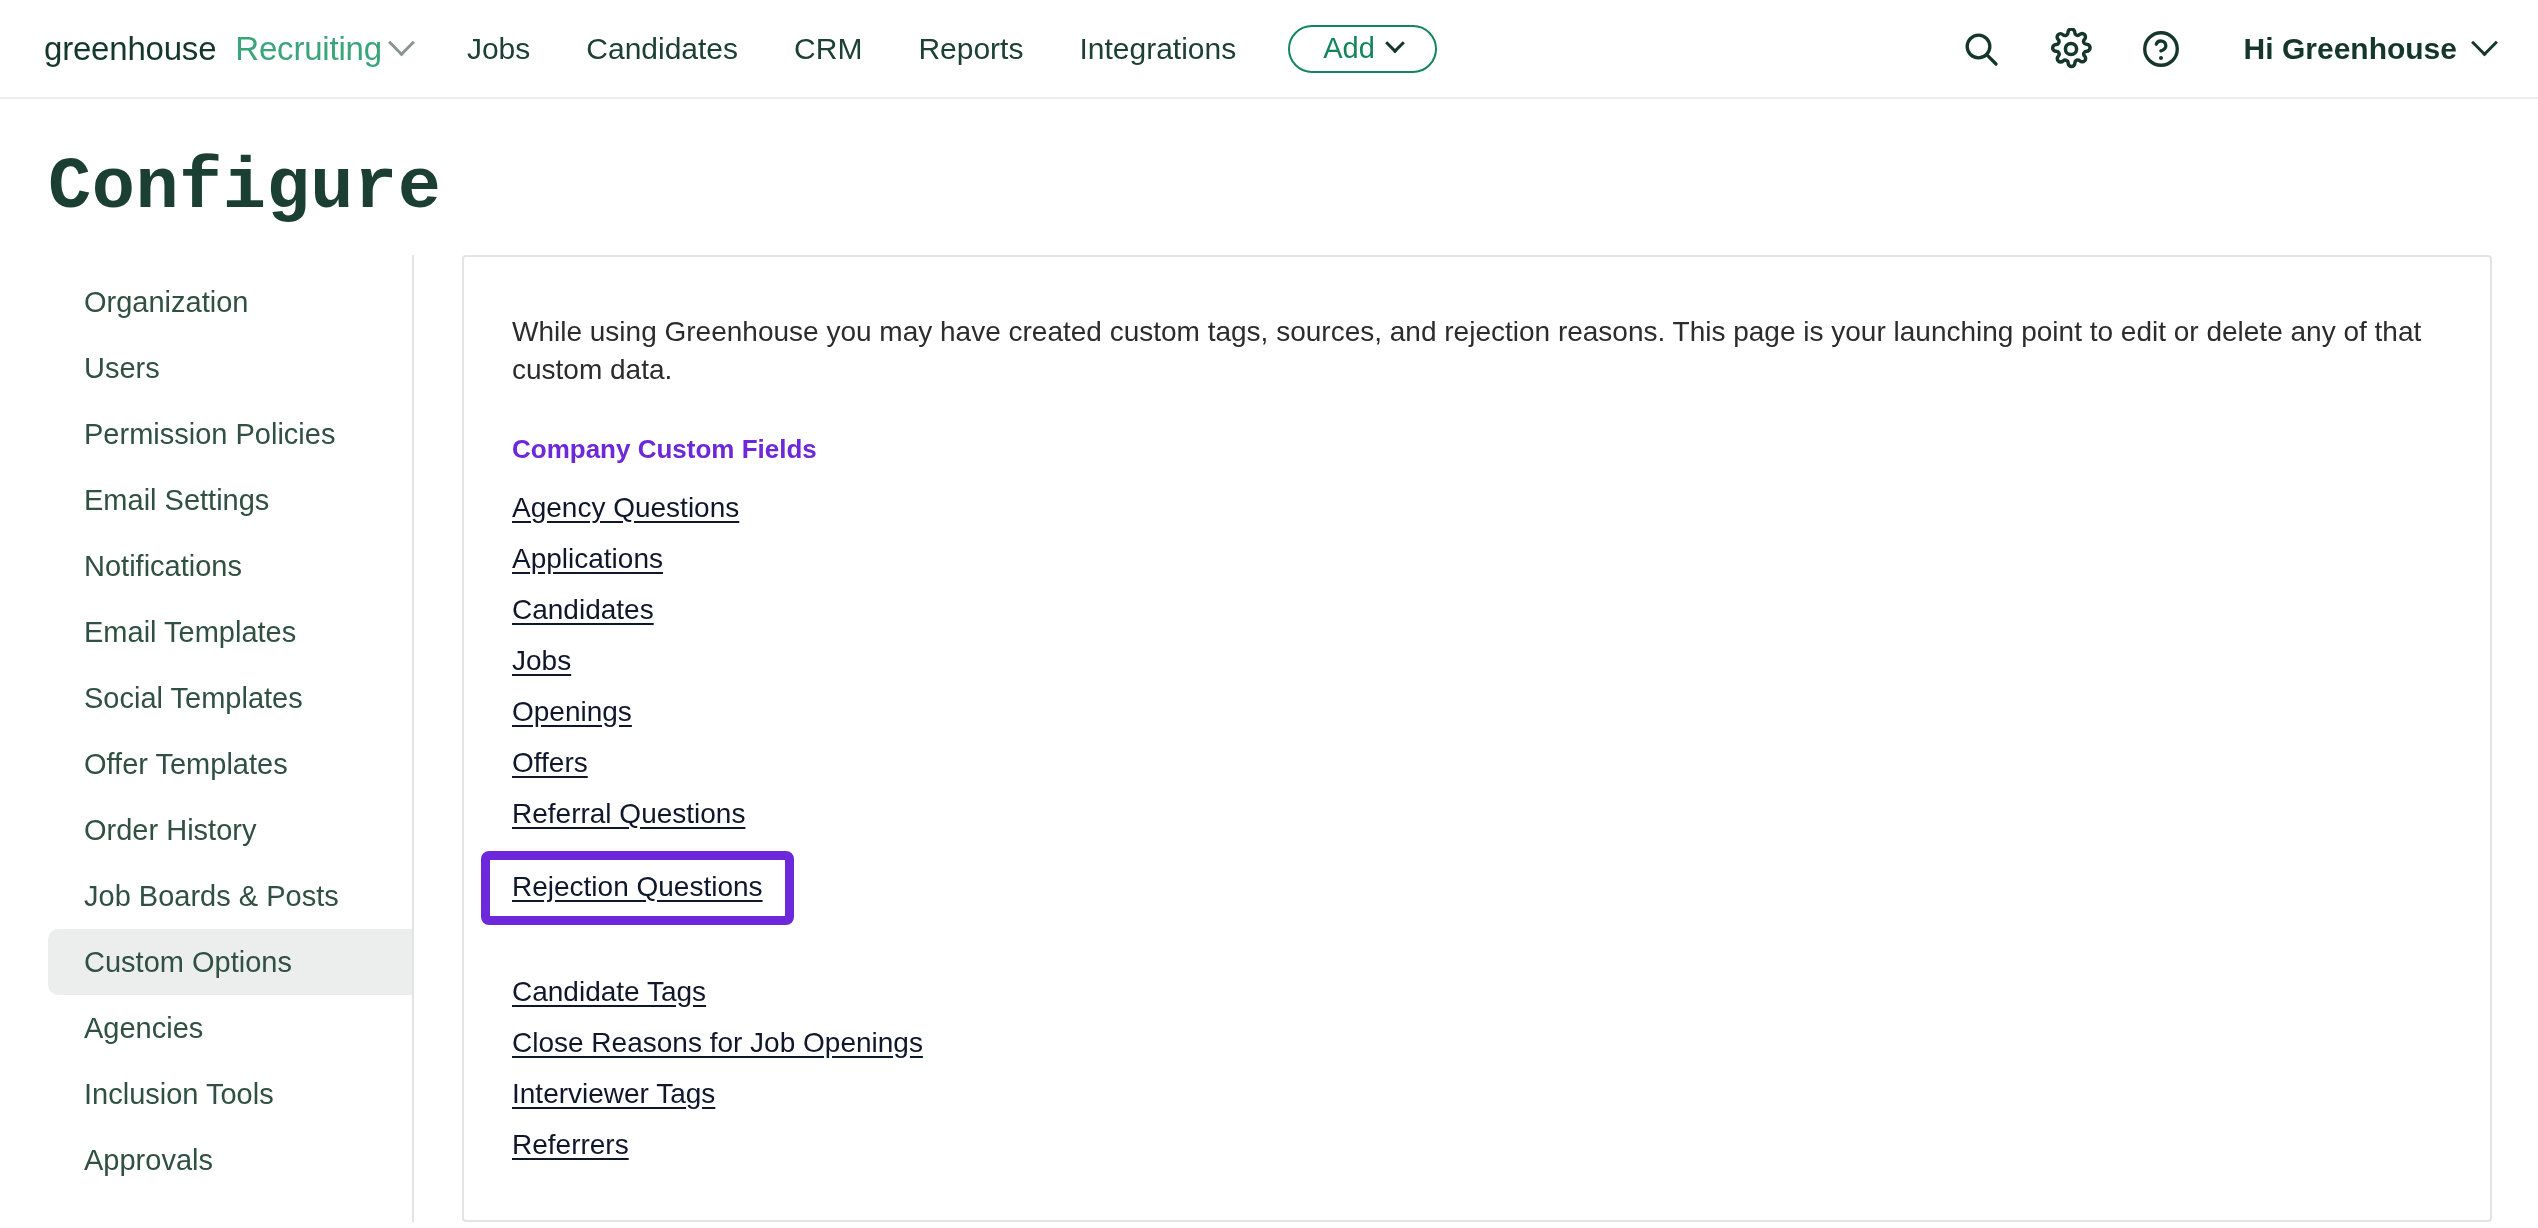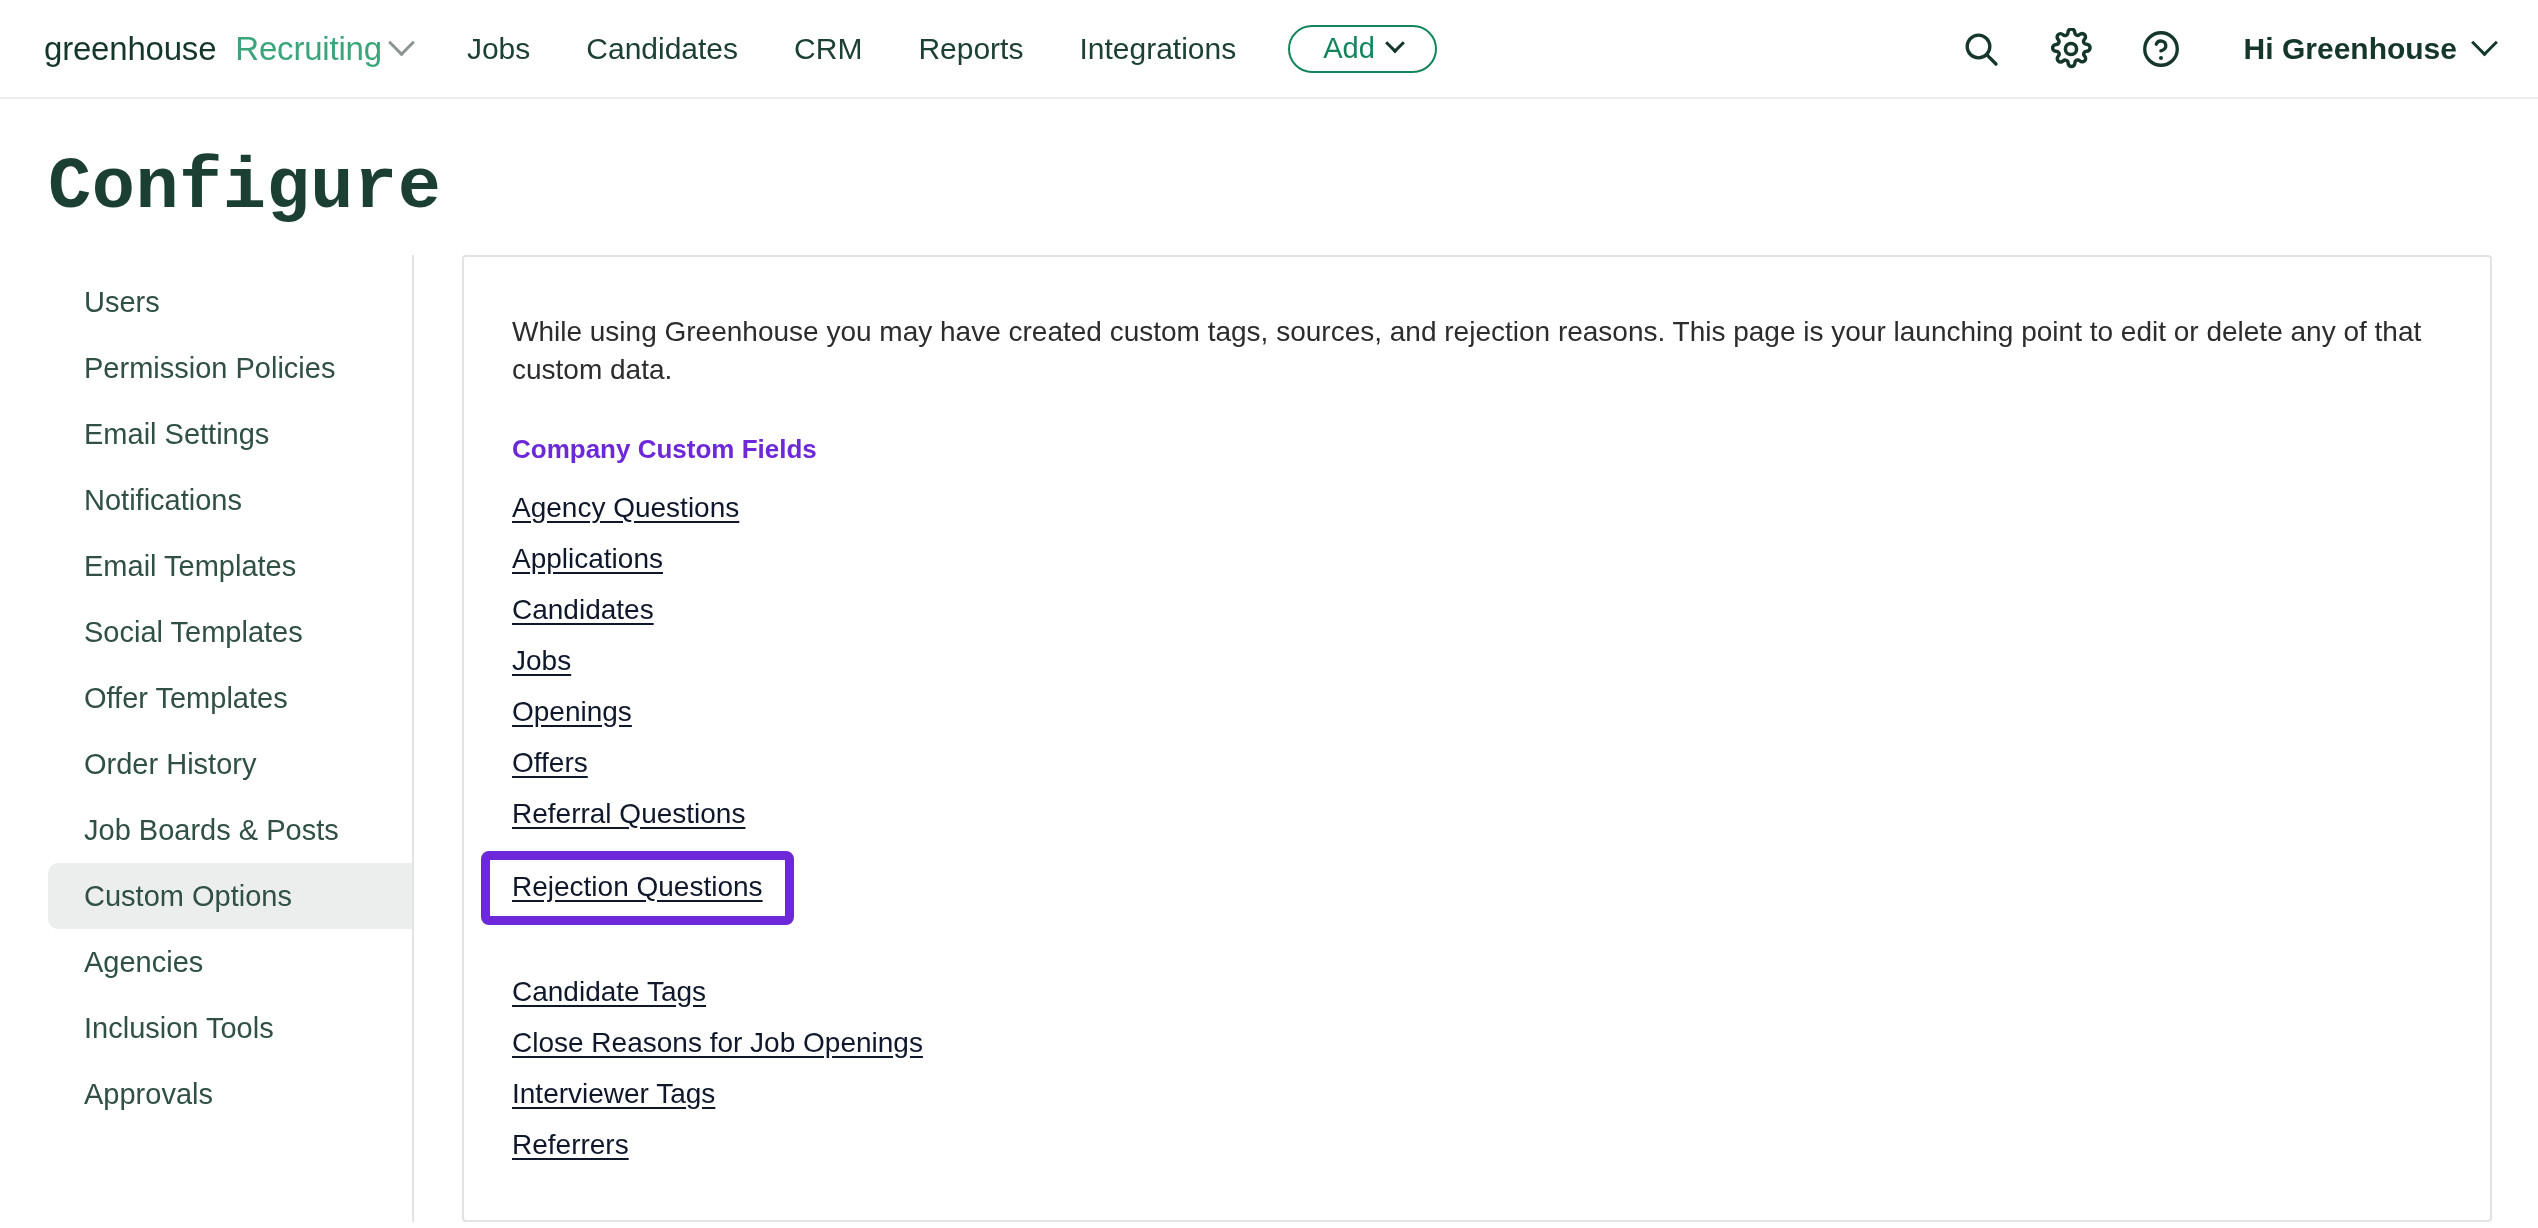--- a/index.html
+++ b/index.html
@@ -211,20 +211,23 @@
       <span class="chev dark"></span>
     </div>
   </div>
 </div>
 
 <h1 class="page-title">Configure</h1>
 
 <div class="body-wrap">
 
   <nav class="sidebar">
+    <div class="side-item">
+        <span>Organization</span>
+      </div>
     <div class="side-item">
         <span>Users</span>
       </div>
     <div class="side-item">
         <span>Permission Policies</span>
       </div>
     <div class="side-item">
         <span>Email Settings</span>
       </div>
     <div class="side-item">

